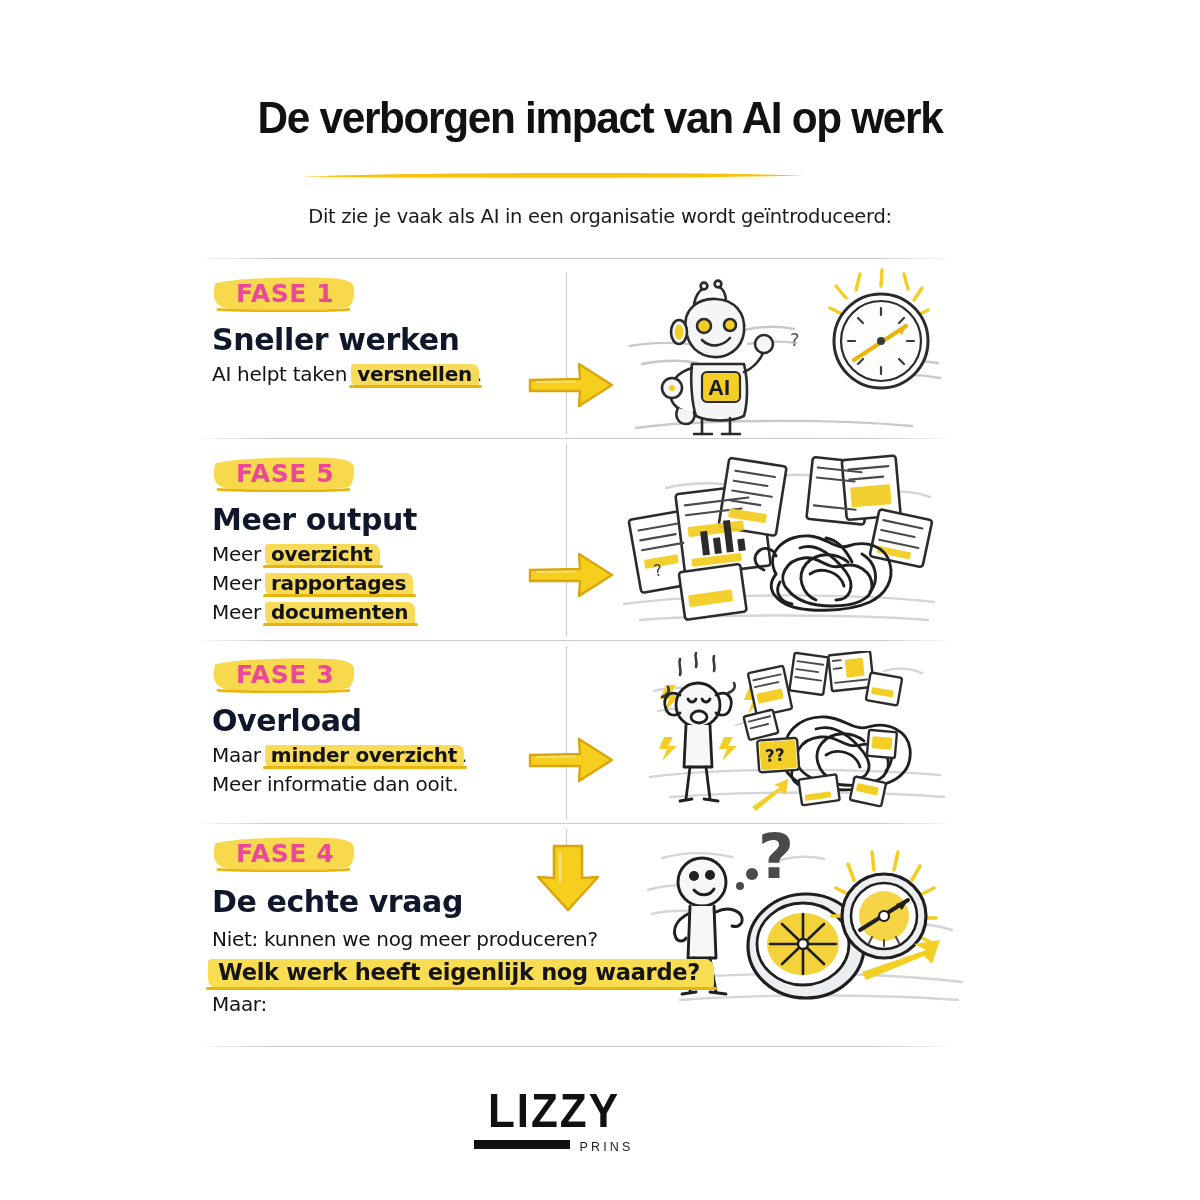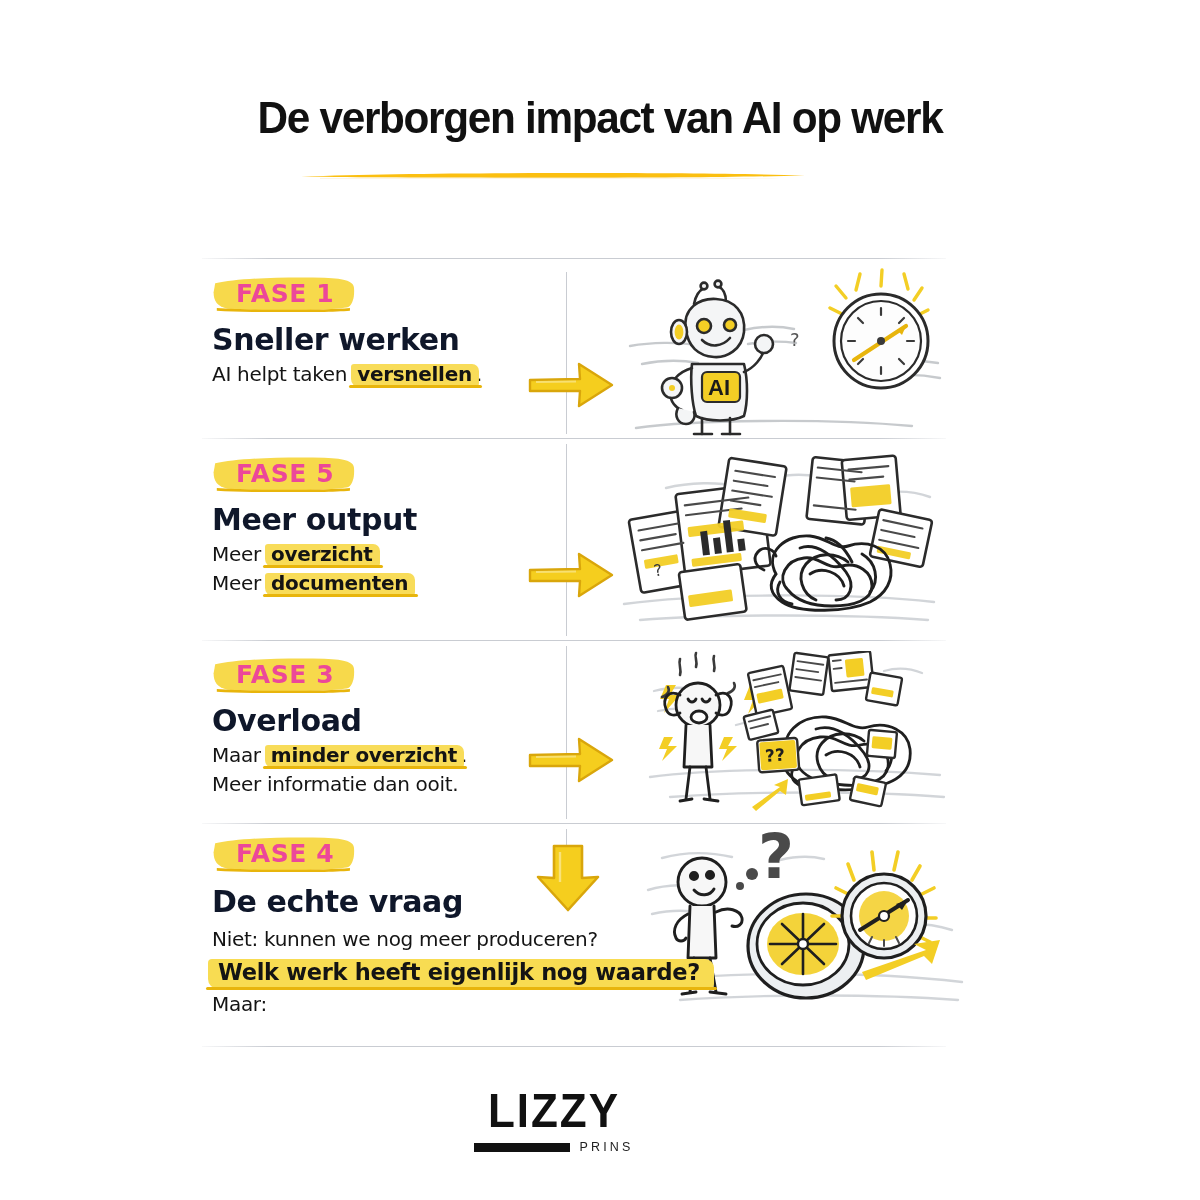--- a/index.html
+++ b/index.html
@@ -217,21 +217,20 @@
     font-size: 44px;
     letter-spacing: 2px;
     color: #111111;
     line-height: 1;
     transform: scaleY(1.08);
     display: inline-block;
   }
   .logo-sub {
     margin-top: 7px;
     display: flex;
-    align-items: center;
     justify-content: center;
     gap: 9px;
   }
   .logo-bar {
     width: 96px;
     height: 9px;
     background: #111111;
   }
   .logo-prins {
     font-family: "Liberation Sans", sans-serif;
@@ -246,20 +245,21 @@
 
 <div class="page">
 
   <div class="title">De verborgen impact van AI op werk</div>
 
   <svg class="title-underline" viewBox="0 0 506 9" preserveAspectRatio="none">
     <path d="M1,5.6 C70,3.0 150,2.2 253,2.0 C360,1.8 440,2.6 505,4.4 C440,6.2 360,6.9 253,6.8 C150,6.7 70,6.6 1,5.6 Z" fill="#FBBF10"></path>
     <path d="M20,7.0 C110,6.2 200,6.0 300,6.2 C380,6.4 440,6.8 480,7.4 L20,7.4 Z" fill="#F6D98E" opacity="0.5"></path>
   </svg>
 
+  <div class="subtitle">Dit zie je vaak als AI in een organisatie wordt geïntroduceerd:</div>
 
   <div class="hrule" style="top:258px;"></div>
   <div class="hrule" style="top:438px;"></div>
   <div class="hrule" style="top:640px;"></div>
   <div class="hrule" style="top:823px;"></div>
   <div class="hrule" style="top:1046px;"></div>
 
   <div class="vline" style="top:272px;height:162px;"></div>
   <div class="vline" style="top:444px;height:192px;"></div>
   <div class="vline" style="top:646px;height:173px;"></div>
@@ -355,20 +355,23 @@
           <path d="M4,9 C30,3 80,1 140,2 C168,3 176,7 177,14 C178,24 176,34 170,38 C150,43 60,43 20,40 C6,38 2,30 2,20 Z" fill="#F7D94B"></path>
           <path d="M6,39 C50,42 140,42 172,39 L172,42.5 C140,45 50,45 6,42.5 Z" fill="#E8B50C"></path>
         </svg>
         <span class="badge-text">FASE 5</span>
       </div>
       <div class="phase-heading">Meer output</div>
       <div class="phase-line">
         <span>Meer </span><span class="mark">overzicht</span>
       </div>
       <div class="phase-line">
+        <span>Meer </span><span class="mark">rapportages</span>
+      </div>
+      <div class="phase-line">
         <span>Meer </span><span class="mark">documenten</span>
       </div>
     </div>
 
     <svg class="arrow" style="left:528px;top:92px;width:86px;height:54px;" viewBox="0 0 86 54">
       <path d="M2,22 L52,21 L51,6 L84,27 L51,48 L52,33 L2,33 Z" fill="#F5CE1E" stroke="#D9A60B" stroke-width="2.4" stroke-linejoin="round"></path>
       <path d="M8,24 L48,23.5" stroke="#FAE893" stroke-width="2" opacity="0.7"></path>
     </svg>
 
     <svg class="illus" style="left:604px;top:-4px;width:348px;height:190px;" viewBox="0 0 348 190">

